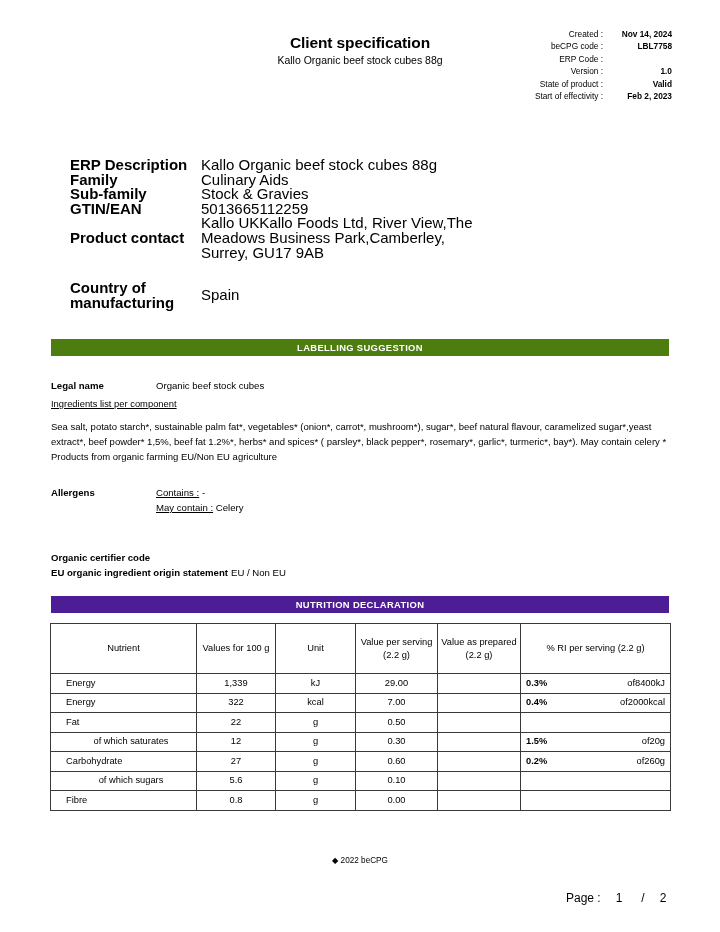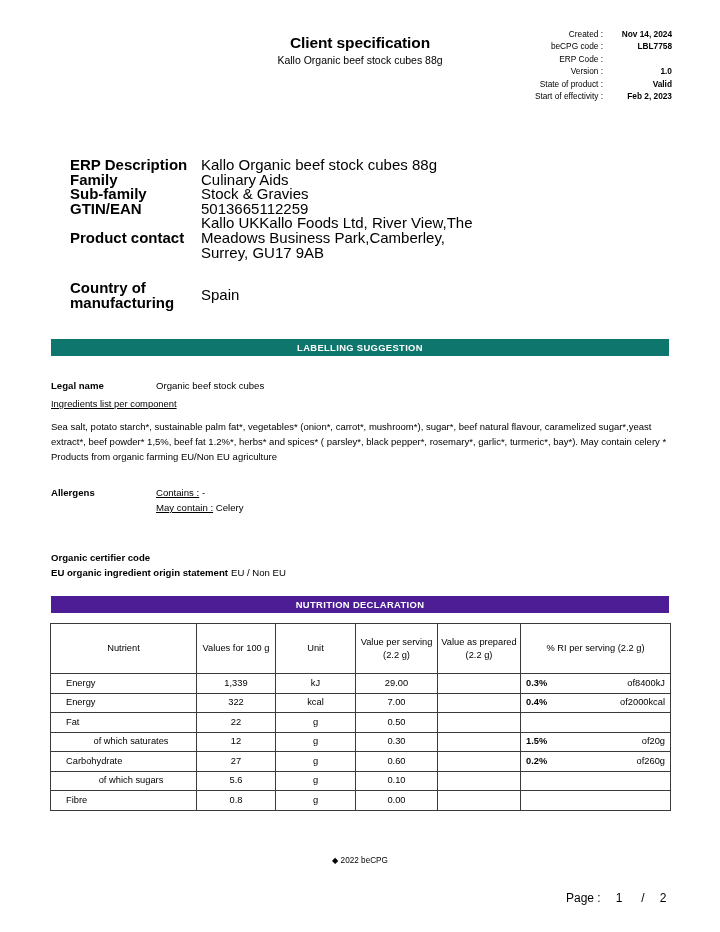--- a/index.html
+++ b/index.html
@@ -339,21 +339,21 @@
           <div class="info-value">Kallo UKKallo Foods Ltd, River View,The Meadows Business Park,Camberley, Surrey, GU17 9AB</div>
         </div>
       </div>
     <div class="info-gap"></div>
     <div class="info-row">
       <div class="info-label">Country of manufacturing</div>
       <div class="info-value">Spain</div>
     </div>
   </div>
 
-  <div class="banner" id="banner-labelling" style="background: #0f766e; color: rgb(255, 255, 255);">LABELLING SUGGESTION</div>
+  <div class="banner" id="banner-labelling" style="background: #4d7c0f; color: rgb(255, 255, 255);">LABELLING SUGGESTION</div>
 
   <div class="legal-row">
     <div class="legal-label">Legal name</div>
     <div class="legal-value">Organic beef stock cubes</div>
   </div>
 
   <div class="ingredients-heading">Ingredients list per component</div>
 
   <div class="ingredients-body">Sea salt, potato starch*, sustainable palm fat*, vegetables* (onion*, carrot*, mushroom*), sugar*, beef natural flavour, caramelized sugar*,yeast extract*, beef powder* 1,5%, beef fat 1.2%*, herbs* and spices* ( parsley*, black pepper*, rosemary*, garlic*, turmeric*, bay*). May contain celery * Products from organic farming EU/Non EU agriculture</div>
 

